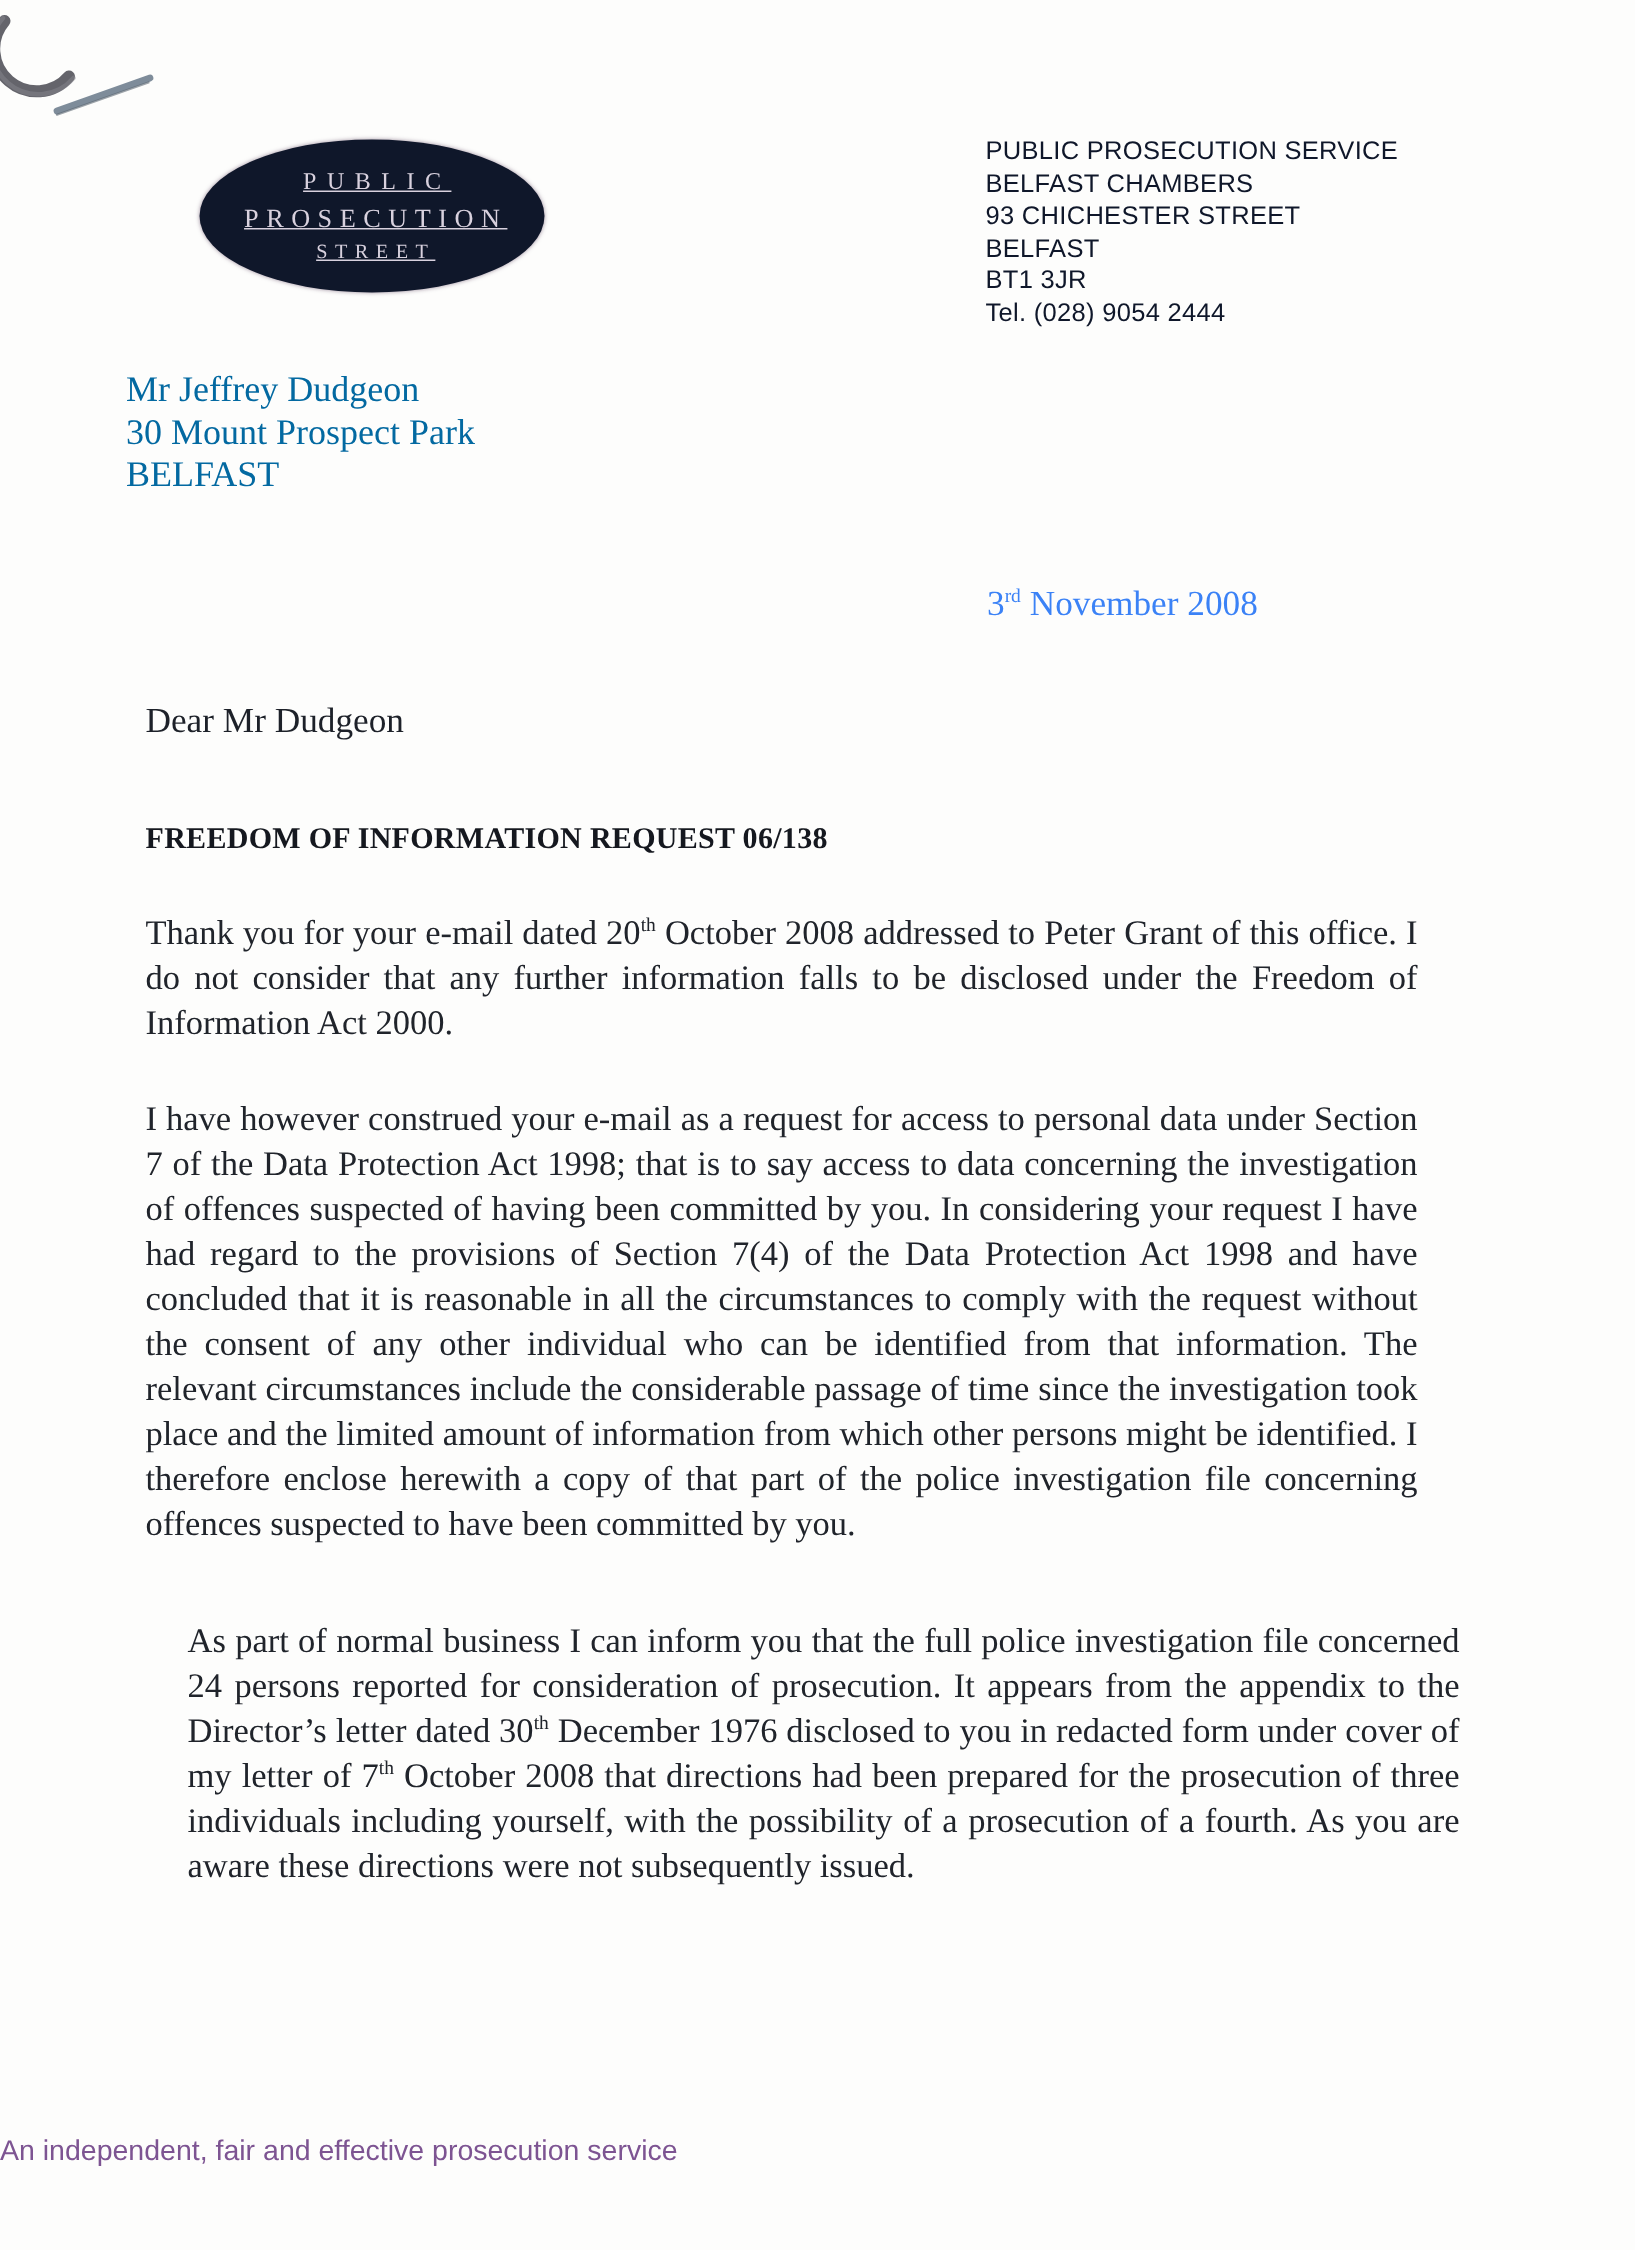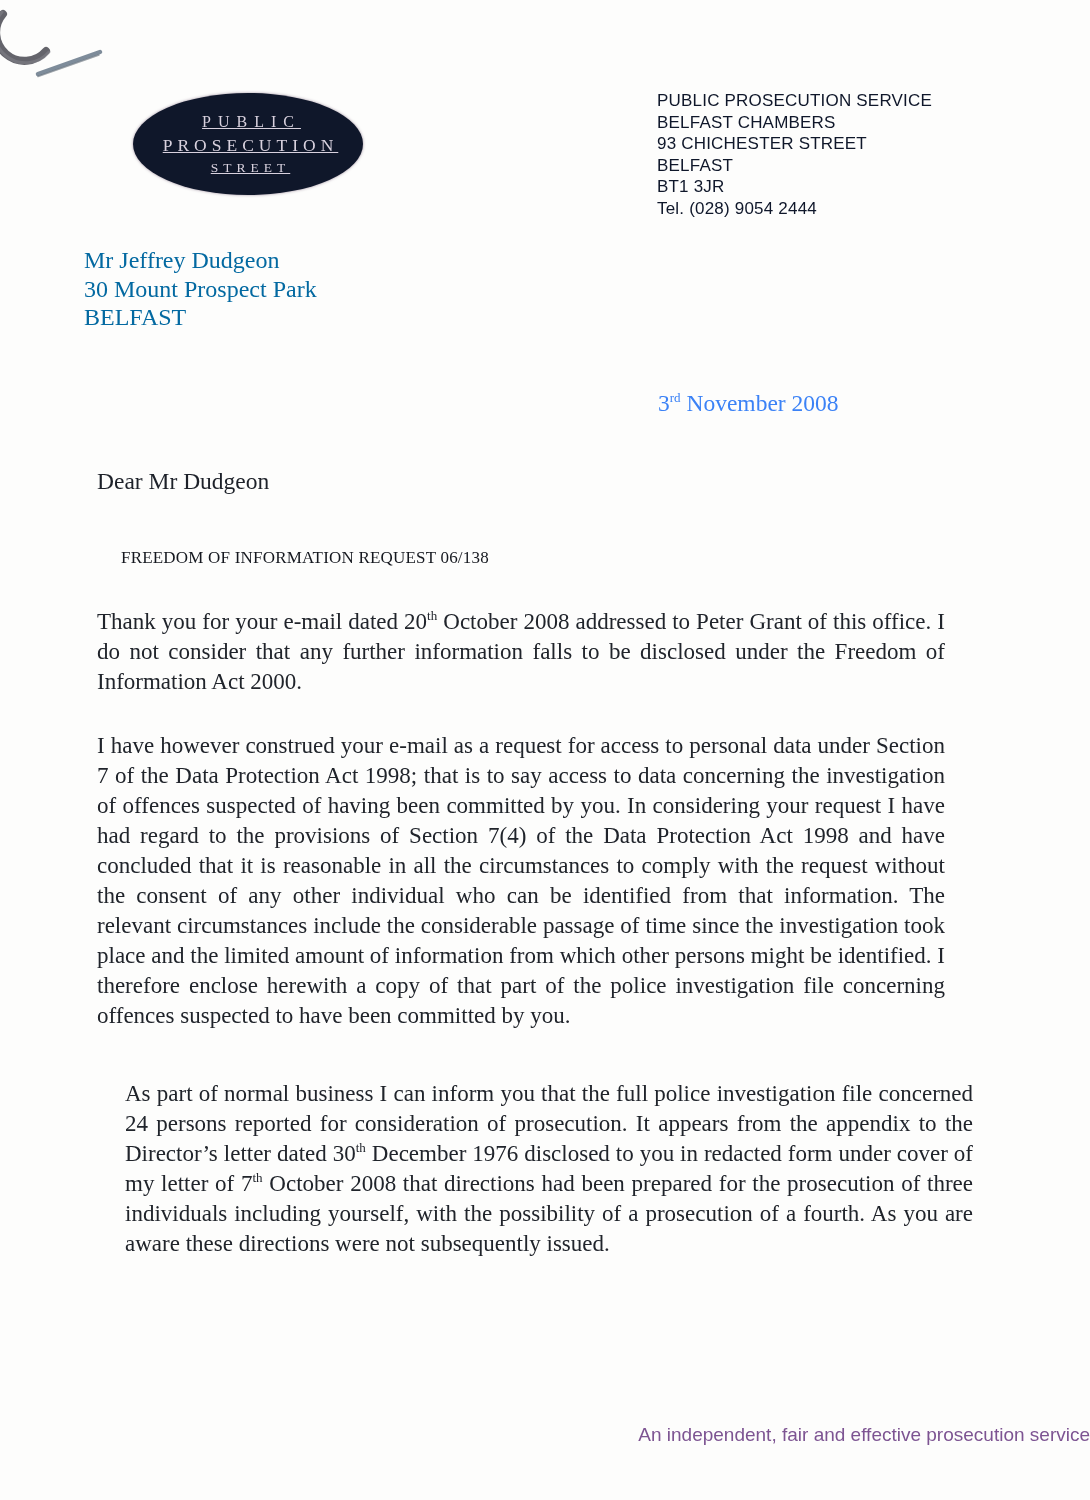--- a/index.html
+++ b/index.html
@@ -79,25 +79,24 @@
     position: absolute;
     left: 97px;
     top: 468px;
     font-size: 23.5px;
     color: #1d2129;
   }
   .subject {
     position: absolute;
     left: 97px;
     top: 548px;
-    font-size: 17px;
-    font-weight: normal;
+    font-size: 20px;
+    font-weight: bold;
     letter-spacing: 0.2px;
     color: #15181f;
-    margin-left: 24px;
   }
   
   .para {
     position: absolute;
     left: 97px;
     width: 848px;
     margin: 0;
     font-size: 23px;
     line-height: 30px;
     text-align: justify;
@@ -111,21 +110,21 @@
     font-size: 13px;
     line-height: 0;
     vertical-align: super;
   }
   
   .footer {
     position: absolute;
     left: 0;
     top: 1424px;
     width: 100%;
-    text-align: right;
+    text-align: left;
     font-family: "Liberation Sans", sans-serif;
     font-size: 19px;
     color: #7d5492;
   }
 </style>
 </head>
 <body>
 
 <div class="page">
 

